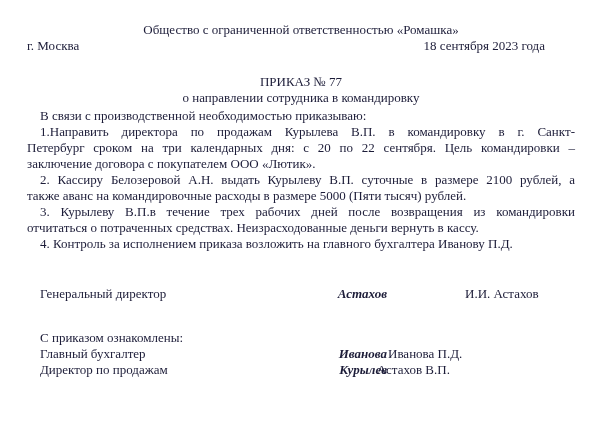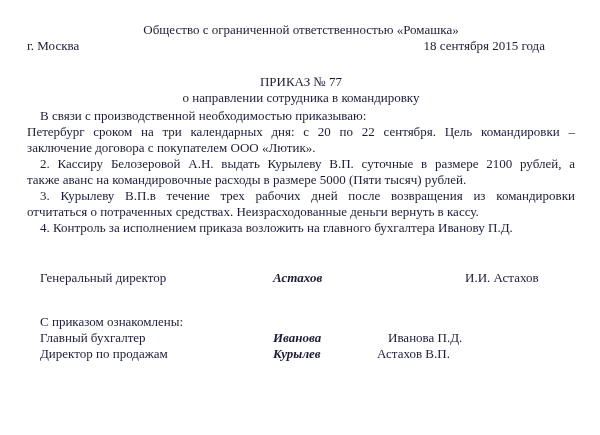--- a/index.html
+++ b/index.html
@@ -38,45 +38,47 @@
   .ind { text-indent: 13px; }
   .sig-block { margin-left: 13px; margin-top: 34px; }
   .ack-label { margin-left: 13px; margin-top: 28px; }
   .sig-row { display: flex; }
   .sig-title { width: 233px; flex: 0 0 auto; }
   .sig-sign {
     width: 114px;
     flex: 0 0 auto;
     font-weight: bold;
     font-style: italic;
+    text-align: right;
   }
   .sig-name { flex: 0 0 auto; }
   .name-off-a { margin-left: 78px; }
   .name-off-b { margin-left: 1px; }
   .name-off-c { margin-left: -10px; }
 </style>
 </head>
 <body style="background: rgb(255, 255, 255); color: rgb(28, 28, 56);">
 
 <div class="doc">
 
   <div class="center">Общество с ограниченной ответственностью «Ромашка»</div>
 
   <div class="meta-row">
     <span>г. Москва</span>
-    <span class="meta-date">18 сентября 2015 года</span>
+    <span class="meta-date">18 сентября 2023 года</span>
   </div>
 
   <div class="center order-title">ПРИКАЗ № 77</div>
   <div class="center">о направлении сотрудника в командировку</div>
 
   <div class="body-text">
     <div class="line ind">В связи с производственной необходимостью приказываю:</div>
 
     <div>
+      <div class="line j ind">1.Направить директора по продажам  Курылева В.П. в командировку в г. Санкт-</div>
       <div class="line j">Петербург сроком на три календарных дня: с 20 по 22 сентября. Цель командировки –</div>
       <div class="line">заключение договора с покупателем ООО «Лютик».</div>
     </div>
 
     <div>
       <div class="line j ind">2. Кассиру Белозеровой А.Н. выдать Курылеву В.П. суточные в размере 2100 рублей, а</div>
       <div class="line">также аванс на командировочные расходы в размере 5000 (Пяти тысяч) рублей.</div>
     </div>
 
     <div>

